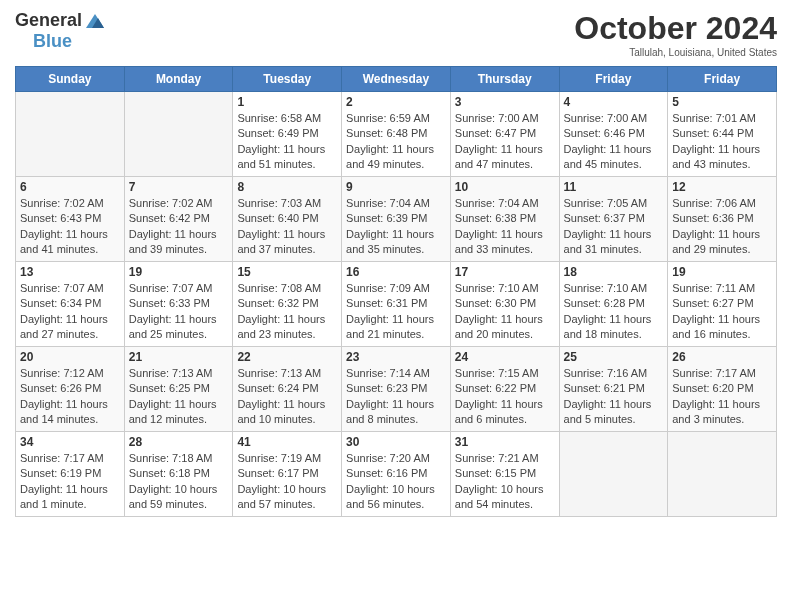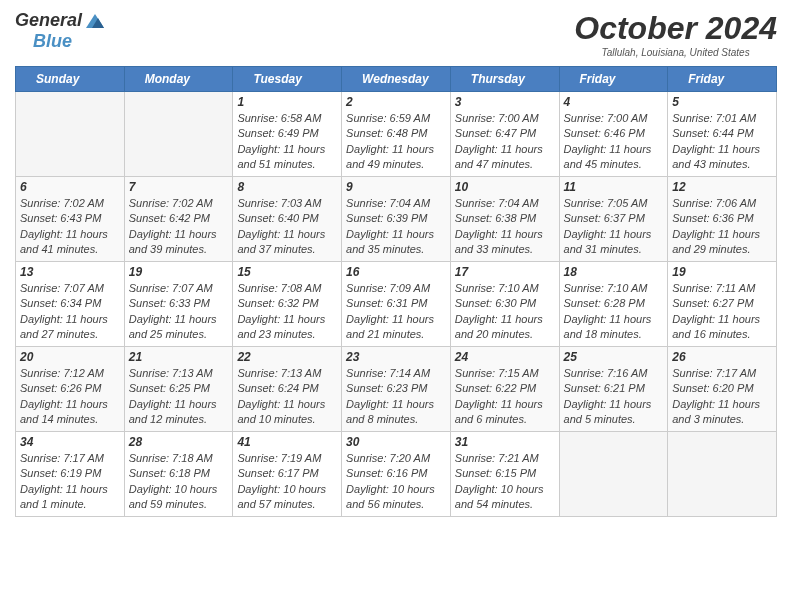--- a/index.html
+++ b/index.html
@@ -9,39 +9,38 @@
       width: 792px;
       height: 612px;
       overflow: hidden;
     }
     .page {
       width: 792px;
       height: 509px;
       padding: 10px 15px;
       display: flex;
       flex-direction: column;
-      font-style: italic;
     }
     .header {
       display: flex;
       justify-content: space-between;
       align-items: flex-start;
       margin-bottom: 8px;
     }
     .logo {
       display: flex;
       flex-direction: column;
       align-items: flex-start;
     }
     .logo-text {
       display: flex;
       align-items: center;
     }
     .title-section {
-      text-align: center;
+      text-align: right;
     }
     .month-title {
       font-size: 32px;
       font-weight: bold;
       color: #333;
     }
     .location {
       font-size: 10px;
       color: #555;
     }
@@ -50,23 +49,23 @@
       border: 1px solid #ccc;
       border-collapse: collapse;
       width: 100%;
       table-layout: fixed;
     }
     .calendar th {
       background: #4a7fc1;
       color: #fff;
       font-size: 12px;
       font-weight: bold;
-      padding: 5px 20px;
+      padding: 5px 4px;
       border: 1px solid #3a6fa8;
-      text-align: left;
+      text-align: center;
     }
     .calendar td {
       border: 1px solid #ccc;
       vertical-align: top;
       padding: 3px 4px;
       font-size: 10px;
       color: #333;
       height: 85px;
       background: #fff;
     }

